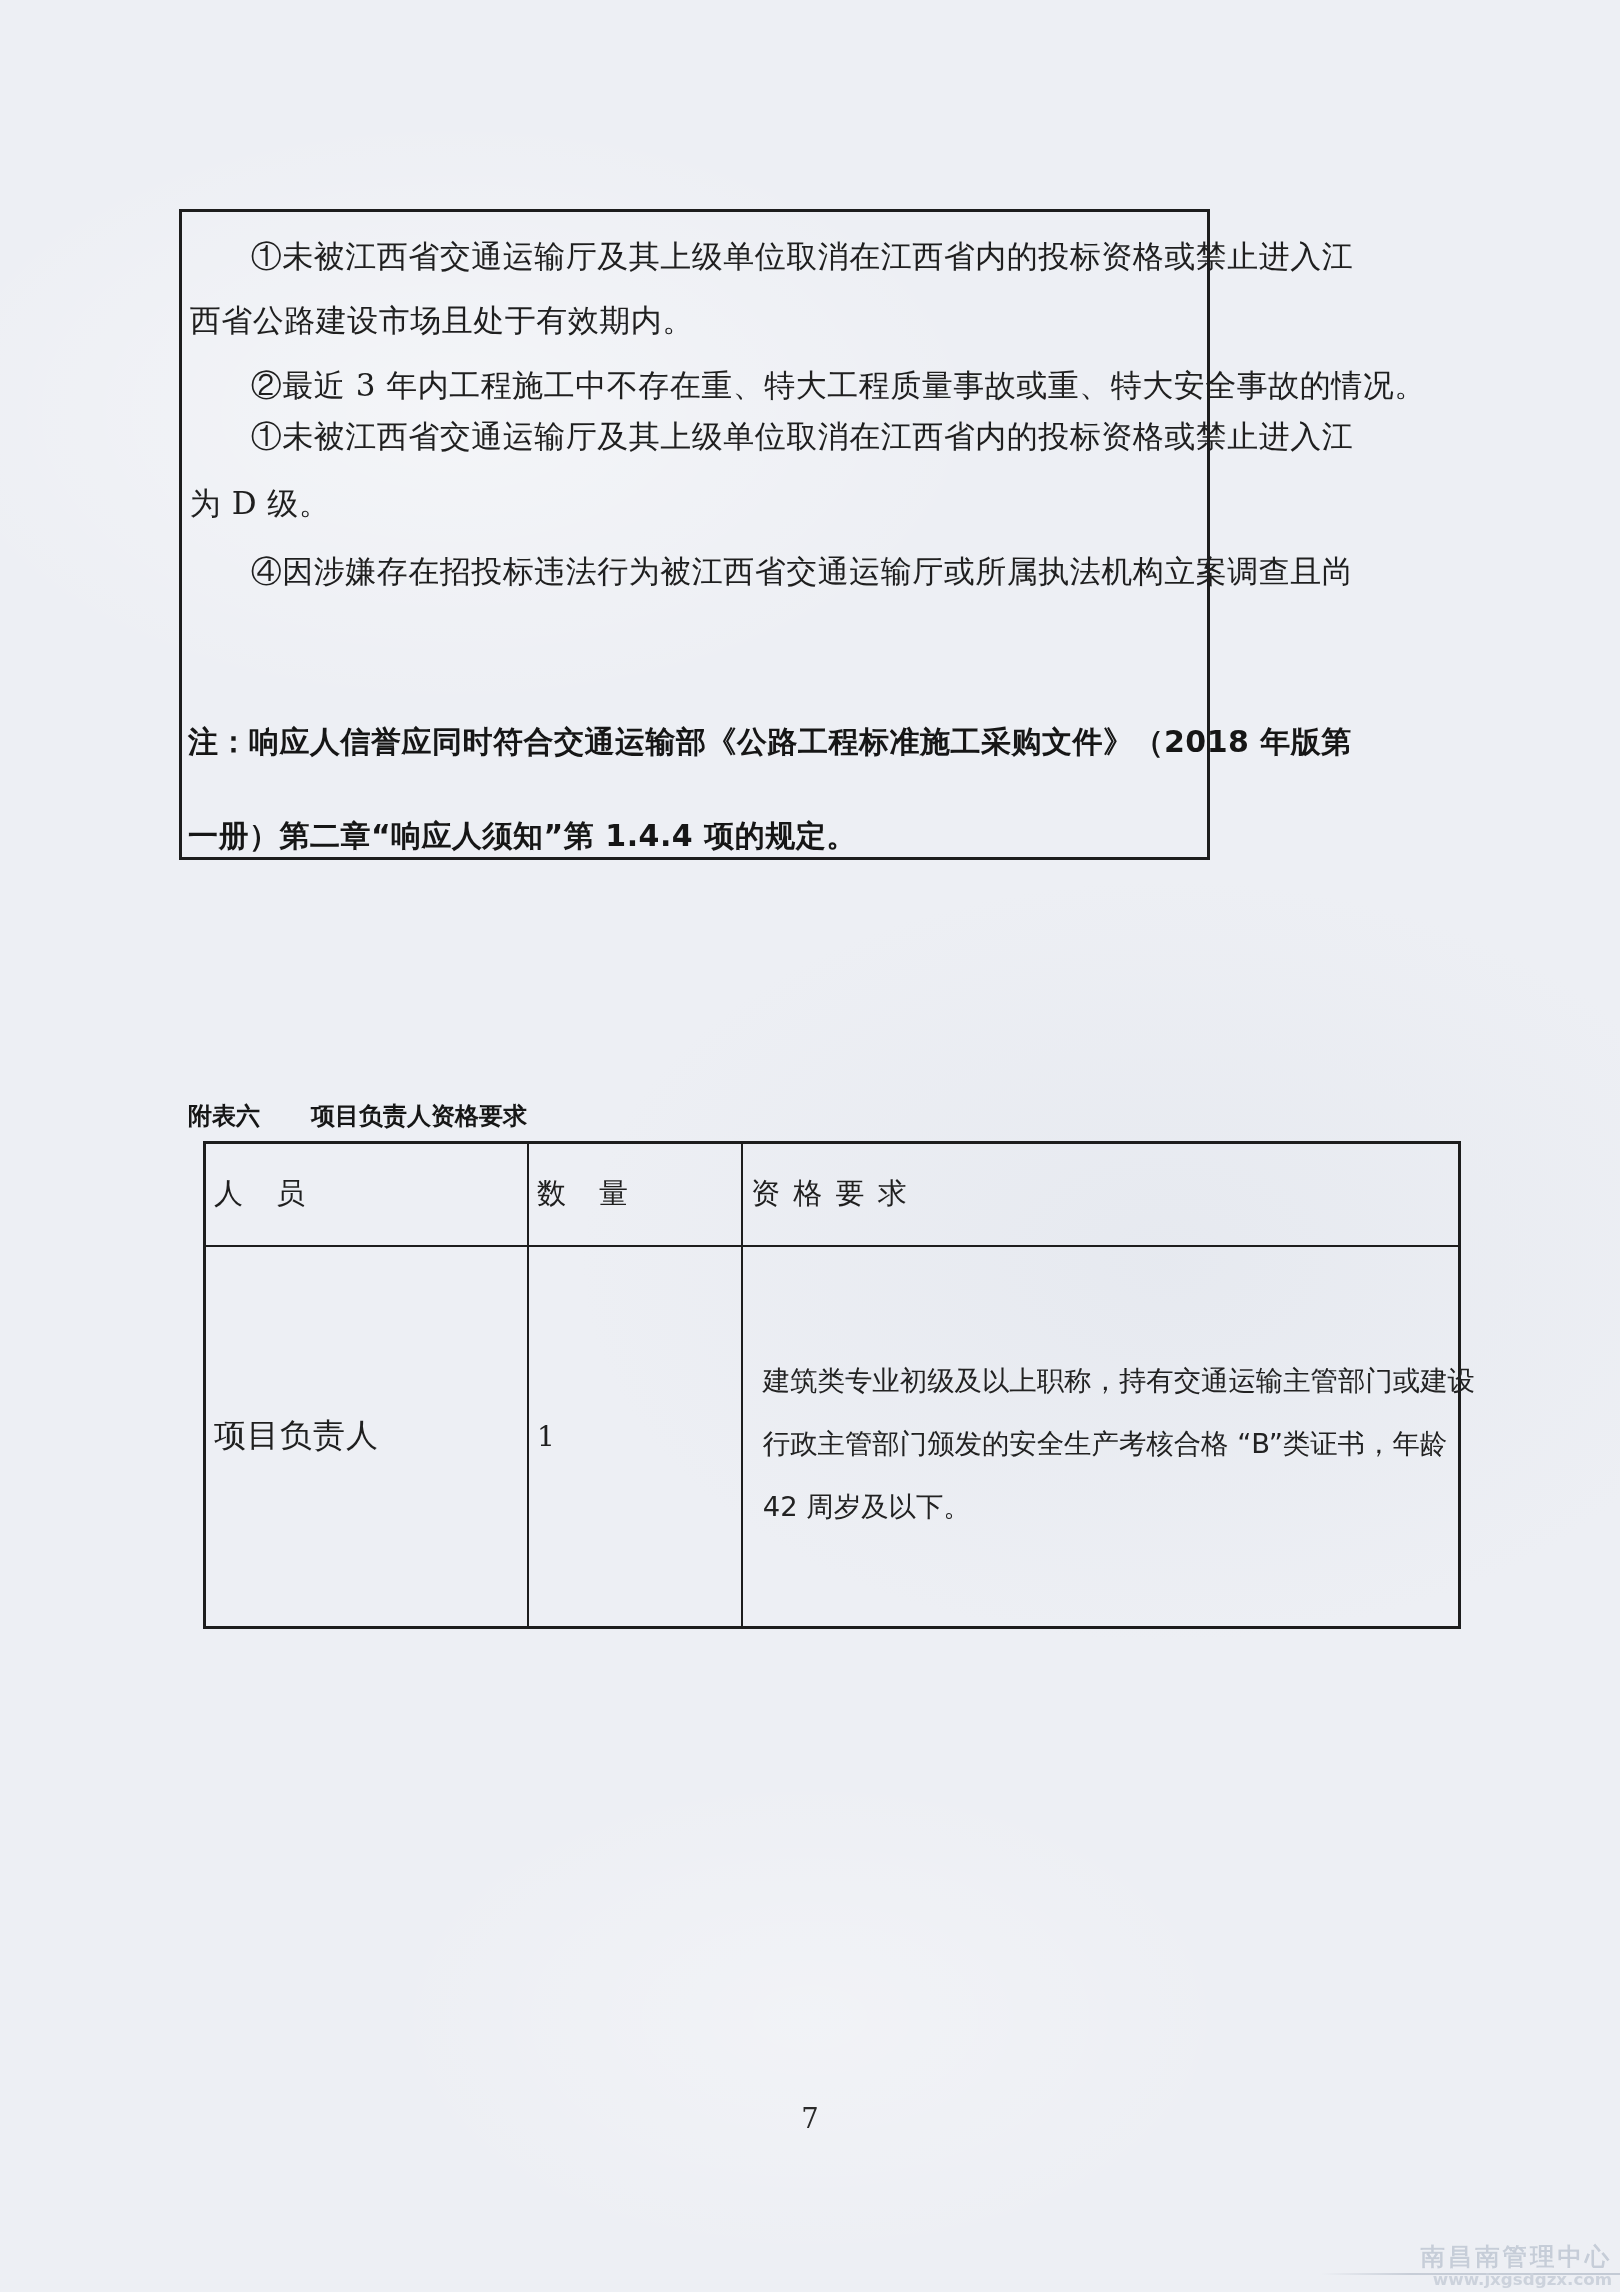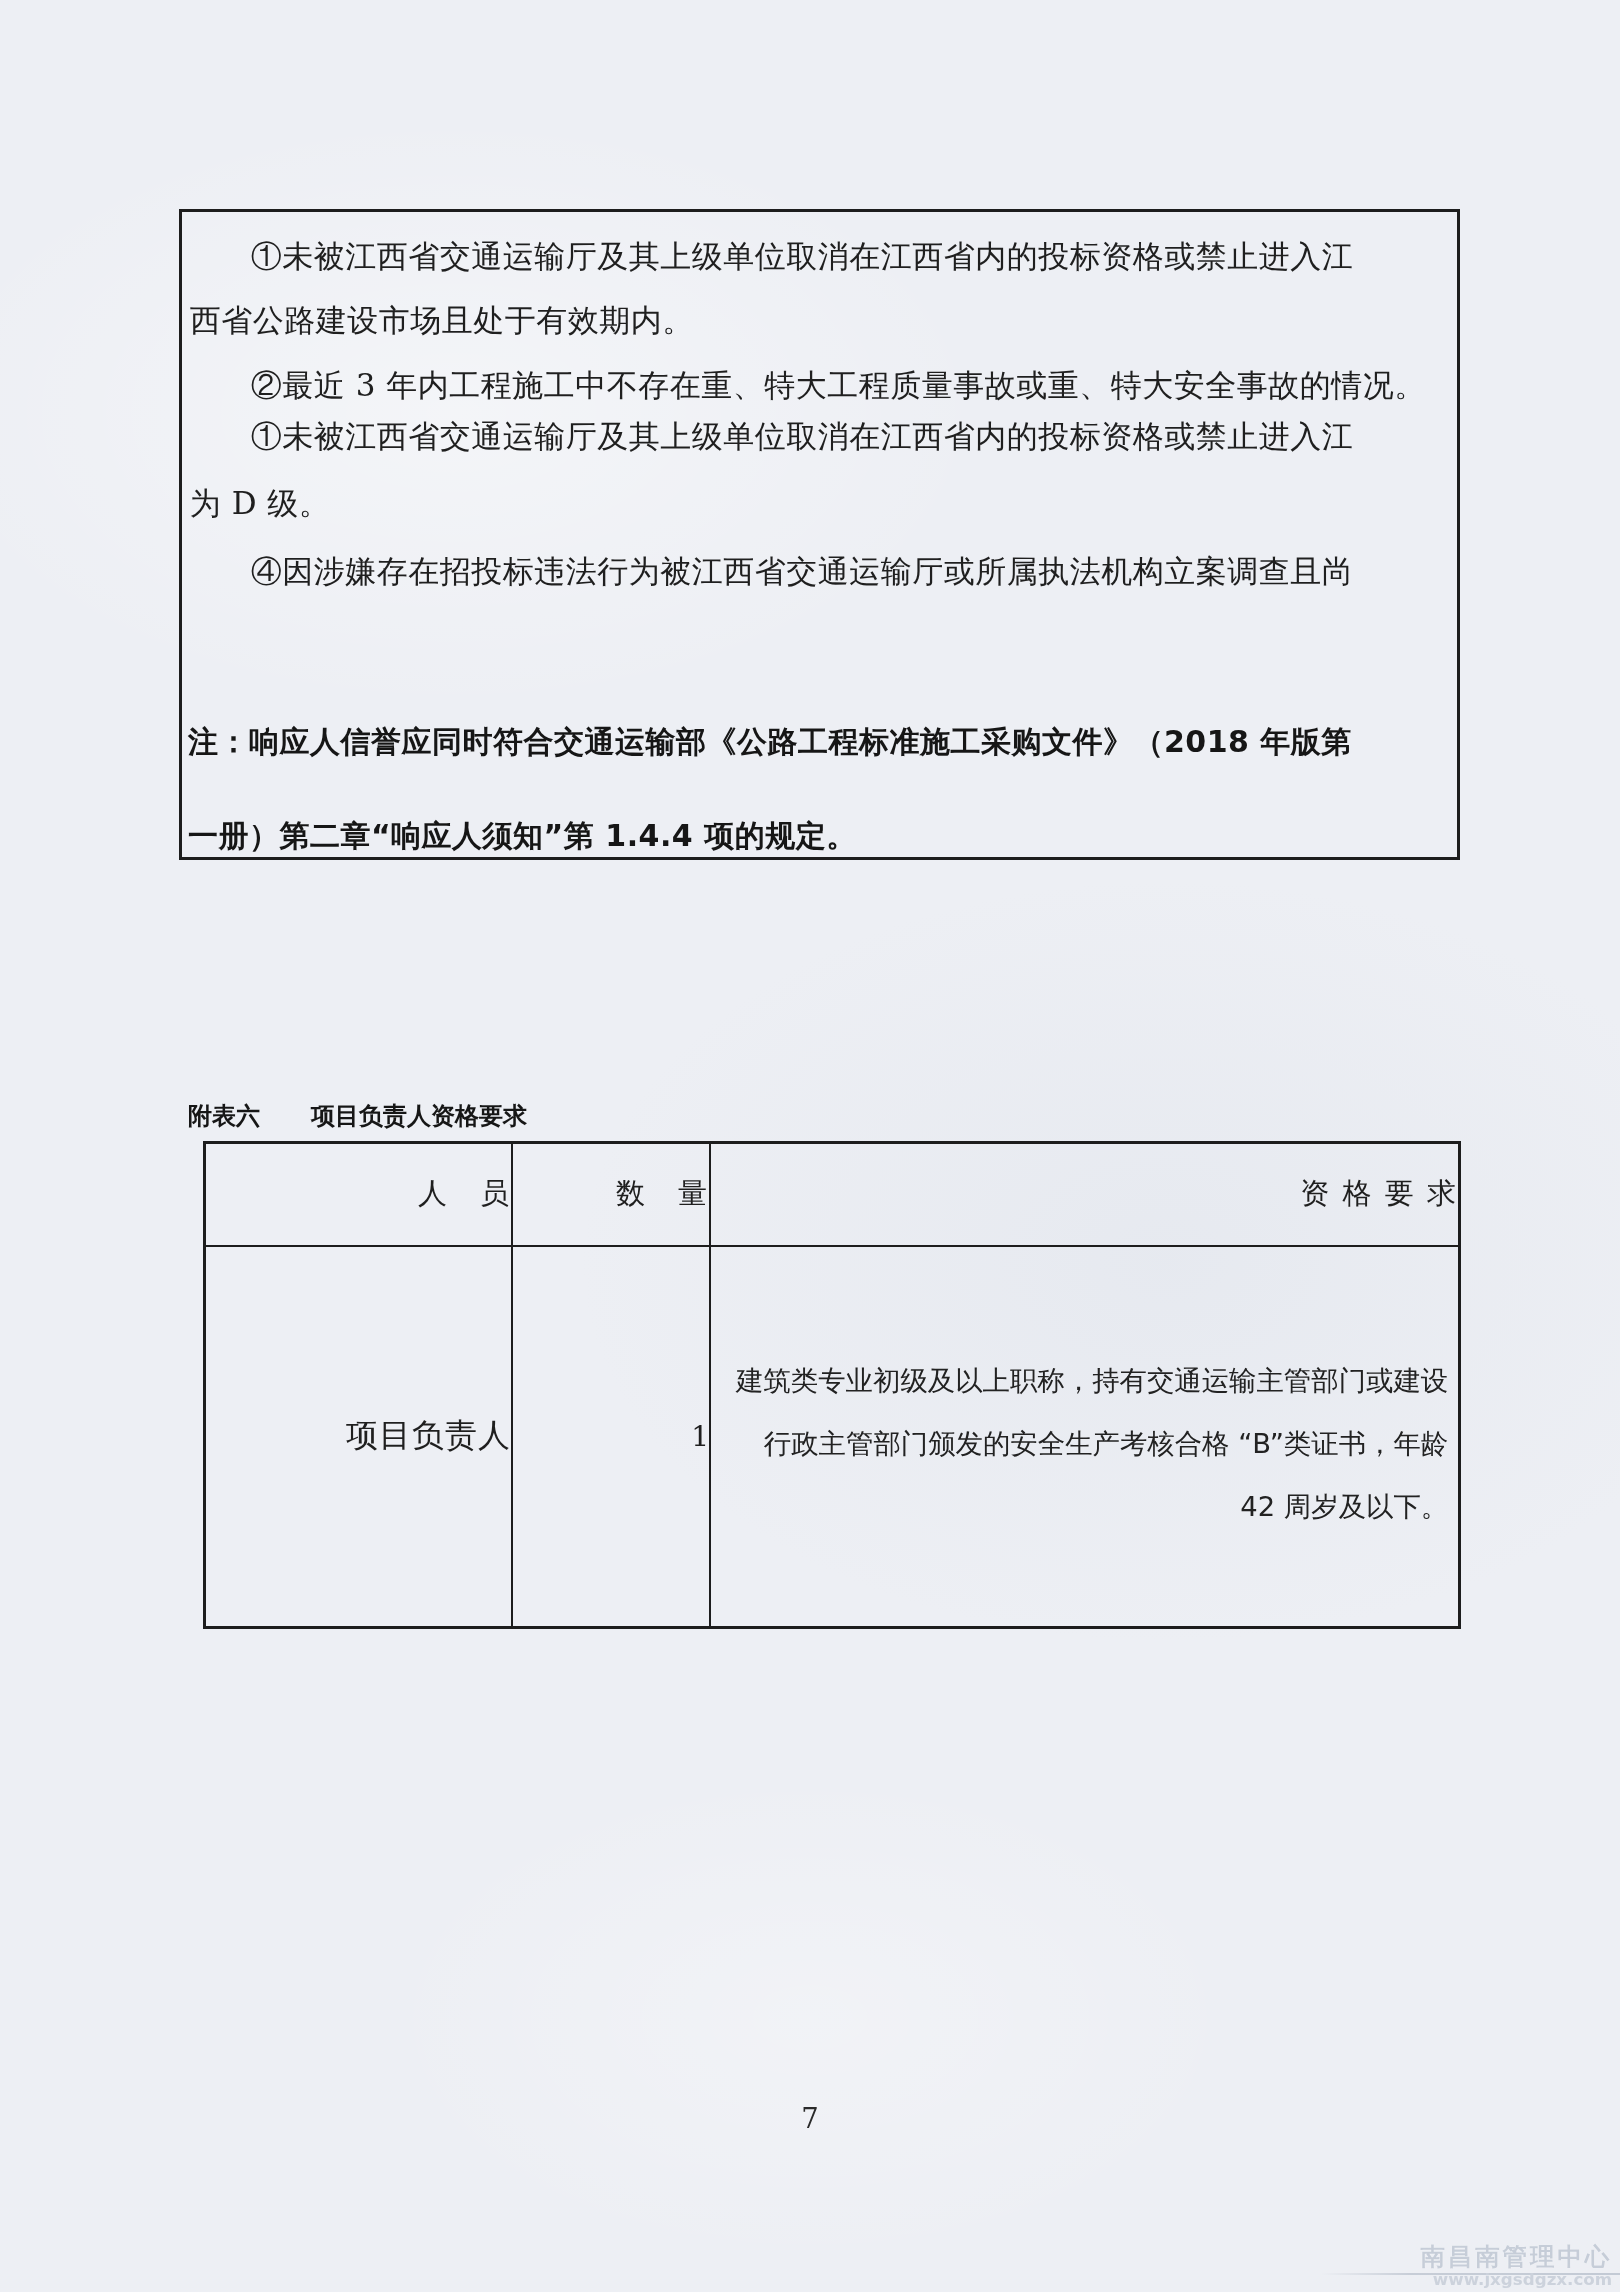--- a/index.html
+++ b/index.html
@@ -13,21 +13,21 @@
     position:relative; width:1620px; height:2293px; overflow:hidden;
     background:
       radial-gradient(ellipse 882px 490px at 28% 18%, rgba(255,255,255,.38), transparent 62%),
       radial-gradient(ellipse 980px 637px at 72% 55%, rgba(206,213,224,.22), transparent 60%),
       radial-gradient(ellipse 686px 392px at 50% 88%, rgba(255,255,255,.25), transparent 65%),
       #edeff4;
   }
 
   
   .notice-box {
-    position:absolute; left:179px; top:209px; width:1281px; height:651px;
+    position:absolute; left:179px; top:209px; width:1031px; height:651px;
     border:3.9px solid #1d1d1d; box-sizing:border-box;
   }
   .bline {
     position:absolute; left:7.8px; right:3.9px;
     font-size:31px; line-height:43px; letter-spacing:0.5px;
     white-space:nowrap; color:#1f1f1f;
   }
   .bline.indent { padding-left:61px; }
   .bl-0 { top:22.5px; }  .bl-1 { top:87px; }  .bl-2 { top:152px; }
   .bl-3 { top:203px; } .bl-4 { top:270px; } .bl-5 { top:326px;margin-top:12px; }
@@ -47,22 +47,22 @@
     font-weight:700; font-size:24px; color:#161616;
     display:flex; gap:51px; white-space:nowrap;
   }
   table.qual-table {
     position:absolute; left:203px; top:1141px;
     width:1258px; height:488px;
     border-collapse:collapse; table-layout:fixed;
     border:3.9px solid #1d1d1d;
   }
   .qual-table th, .qual-table td {
-    border:2px solid #1d1d1d; padding:0;
-    vertical-align:middle; text-align:right;
+    border:2px solid #1d1d1d; padding:8px;
+    vertical-align:middle; text-align:left;
     font-weight:400; color:#1f1f1f;
   }
   .qual-table tr.hdr { height:103px; }
   .qual-table tr.hdr th { border-bottom-width:2.9px; font-size:29px; letter-spacing:2px; }
   .col-personnel { width:305px; }
   .col-qty { width:196px; }
   .cell-personnel { font-size:32px; letter-spacing:1px; }
   .cell-qty { font-size:28px; }
   .cell-req { text-align:left; }
   .req-block { padding:13.7px 9.8px 0 11.8px; }

